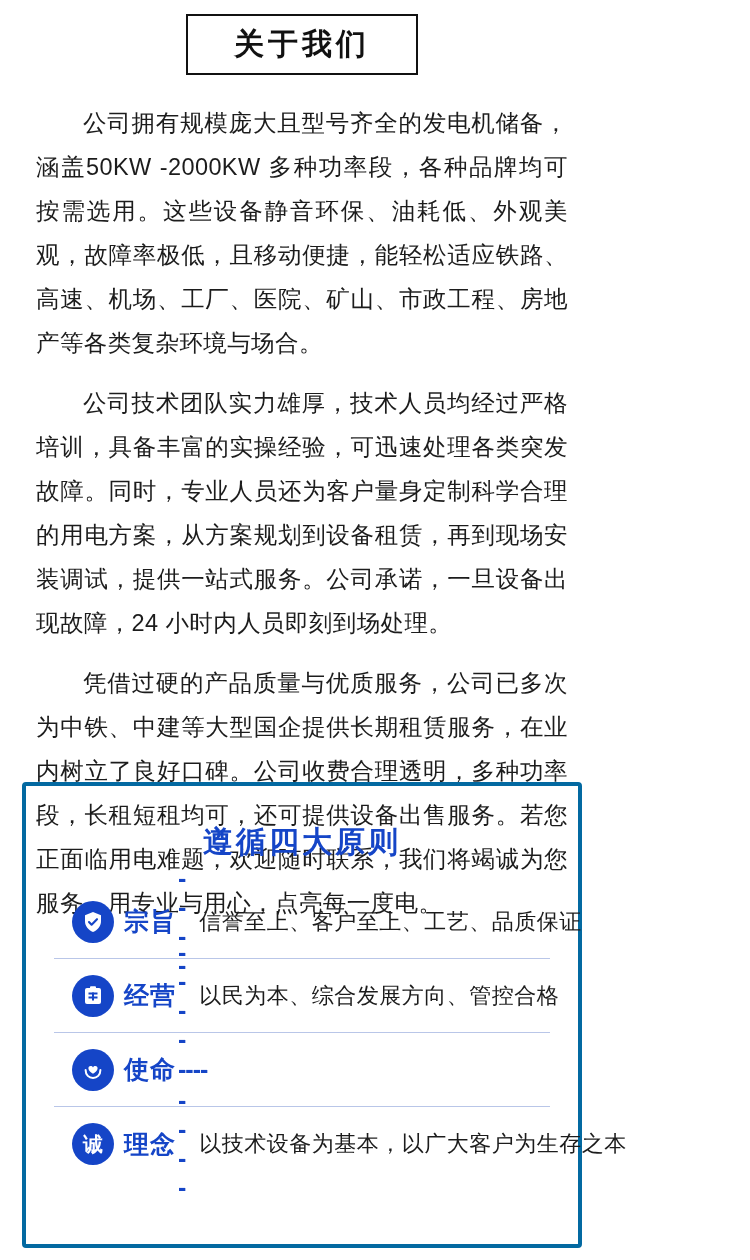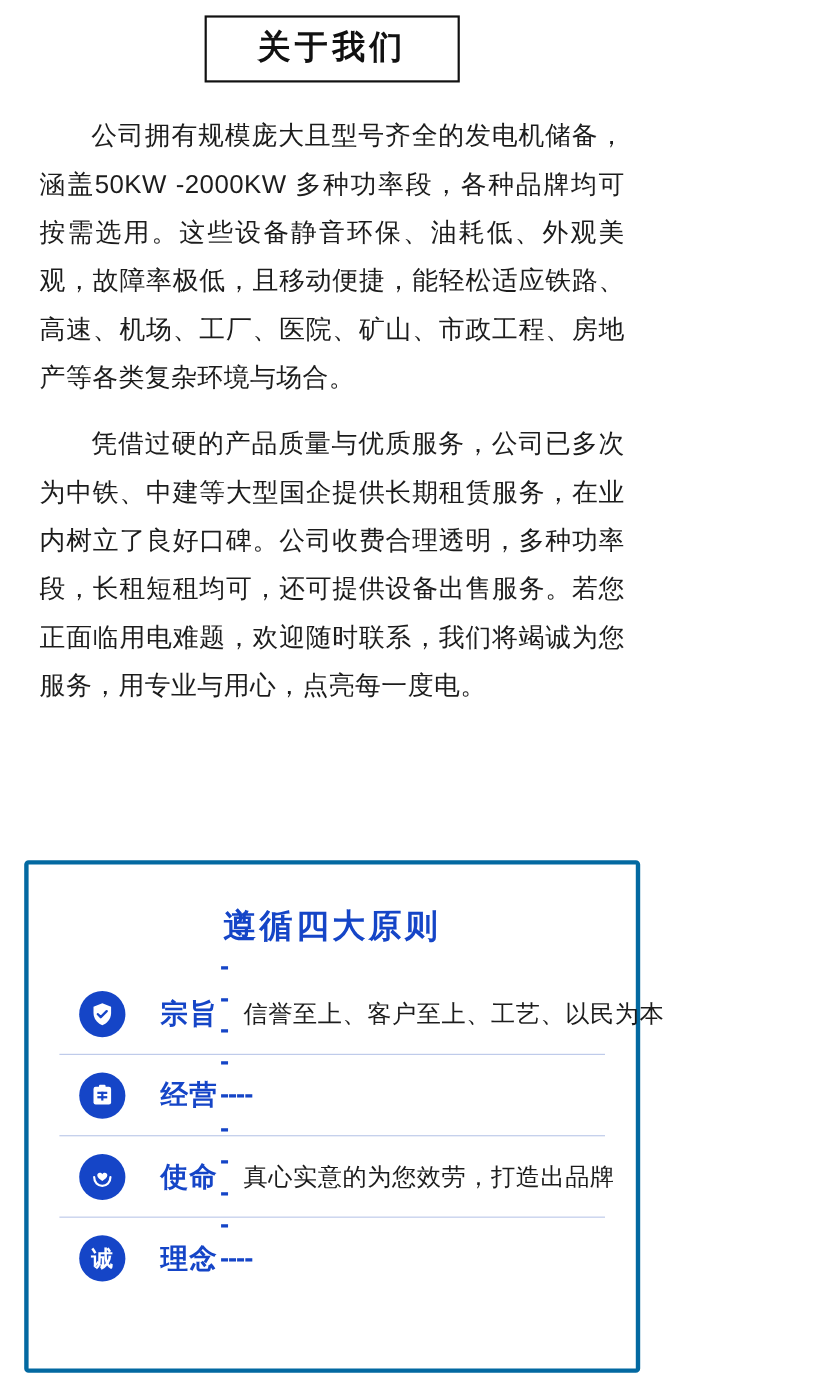--- a/index.html
+++ b/index.html
@@ -98,21 +98,21 @@
     justify-content: center;
     font-size: 20px;
     font-weight: bold;
   }
   .badge svg { display: block; }
 
   .plabel {
     color: #1545c7;
     font-size: 25px;
     font-weight: bold;
-    margin-left: 32px;
+    margin-left: 10px;
     letter-spacing: 1px;
     white-space: nowrap;
   }
   .dashes {
     color: #1545c7;
     font-size: 25px;
     font-weight: bold;
     letter-spacing: -1px;
     margin-left: 2px;
   }
@@ -128,64 +128,66 @@
 <body>
 
 <div class="page">
 
   <div class="title-wrap">
     <div class="title-box">关于我们</div>
   </div>
 
   <div class="body-copy">
     <p class="para">公司拥有规模庞大且型号齐全的发电机储备，涵盖50KW -2000KW 多种功率段，各种品牌均可按需选用。这些设备静音环保、油耗低、外观美观，故障率极低，且移动便捷，能轻松适应铁路、高速、机场、工厂、医院、矿山、市政工程、房地产等各类复杂环境与场合。</p>
+    <p class="para">公司技术团队实力雄厚，技术人员均经过严格培训，具备丰富的实操经验，可迅速处理各类突发故障。同时，专业人员还为客户量身定制科学合理的用电方案，从方案规划到设备租赁，再到现场安装调试，提供一站式服务。公司承诺，一旦设备出现故障，24 小时内人员即刻到场处理。</p>
     <p class="para">凭借过硬的产品质量与优质服务，公司已多次为中铁、中建等大型国企提供长期租赁服务，在业内树立了良好口碑。公司收费合理透明，多种功率段，长租短租均可，还可提供设备出售服务。若您正面临用电难题，欢迎随时联系，我们将竭诚为您服务，用专业与用心，点亮每一度电。</p>
   </div>
 
   <div class="principles">
     <div class="principles-title">遵循四大原则</div>
 
     <div class="prow">
       <div class="badge">
         <svg width="24" height="24" viewBox="0 0 24 24" aria-hidden="true">
           <path d="M12 2 L20 5.2 V11 c0 5.2 -3.4 9.1 -8 11 -4.6 -1.9 -8 -5.8 -8 -11 V5.2 Z" fill="#ffffff"></path>
           <path d="M8 12 l2.6 2.7 L16 9.2" fill="none" stroke="#1545c7" stroke-width="2.1" stroke-linecap="round" stroke-linejoin="round"></path>
         </svg>
       </div>
       <div class="plabel">宗旨</div>
       <div class="dashes">----</div>
-      <div class="ptext">信誉至上、客户至上、工艺、以民为本</div>
+      <div class="ptext">信誉至上、客户至上、工艺、品质保证</div>
     </div>
 
     <div class="prow">
       <div class="badge">
         <svg width="24" height="24" viewBox="0 0 24 24" aria-hidden="true">
           <rect x="4" y="4" width="16" height="16" rx="2" fill="#ffffff"></rect>
           <rect x="9" y="2.2" width="6" height="3.4" rx="1" fill="#ffffff"></rect>
           <rect x="7.5" y="8.5" width="9" height="2" fill="#1545c7"></rect>
           <rect x="7.5" y="12.5" width="9" height="2" fill="#1545c7"></rect>
           <rect x="11" y="8.5" width="2" height="8" fill="#1545c7"></rect>
         </svg>
       </div>
       <div class="plabel">经营</div>
       <div class="dashes">----</div>
+      <div class="ptext">以民为本、综合发展方向、管控合格</div>
     </div>
 
     <div class="prow">
       <div class="badge">
         <svg width="24" height="24" viewBox="0 0 24 24" aria-hidden="true">
           <path d="M12 9.4 c-1.1 -2 -4.6 -1.8 -4.6 1 0 2.1 2.7 3.9 4.6 5.3 1.9 -1.4 4.6 -3.2 4.6 -5.3 0 -2.8 -3.5 -3 -4.6 -1 Z" fill="#ffffff"></path>
           <path d="M4.6 12 c0 5 3.4 8 7.4 8 s7.4 -3 7.4 -8" fill="none" stroke="#ffffff" stroke-width="2" stroke-linecap="round"></path>
         </svg>
       </div>
       <div class="plabel">使命</div>
       <div class="dashes">----</div>
-      <div class="ptext">真心实意的为您效劳，打造出品牌</div>
     </div>
 
     <div class="prow last">
       <div class="badge">诚</div>
       <div class="plabel">理念</div>
       <div class="dashes">----</div>
+      <div class="ptext">以技术设备为基本，以广大客户为生存之本</div>
     </div>
   </div>
 
 </div>
 
 </body></html>

